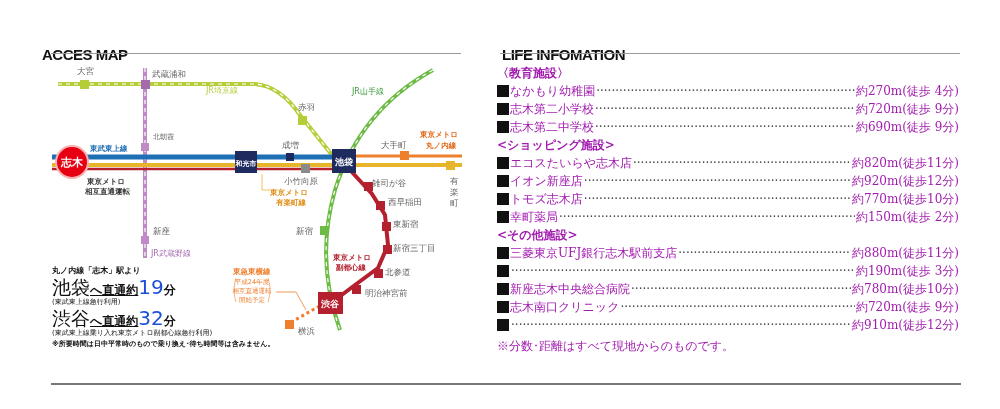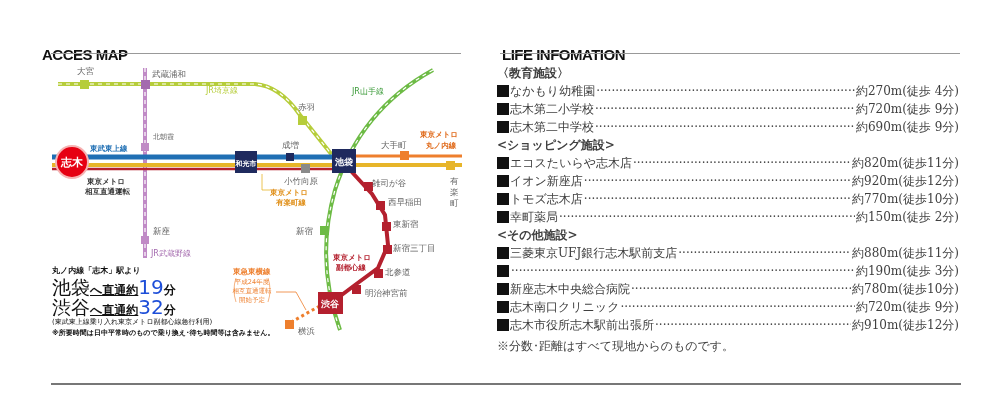--- a/index.html
+++ b/index.html
@@ -2,21 +2,21 @@
 <html><head>
 <meta charset="utf-8">
 <style>
   * { margin: 0; padding: 0; box-sizing: border-box; }
   body { width: 1000px; height: 409px; background: #ffffff; position: relative; overflow: hidden; font-family: "DejaVu Sans", sans-serif; color: #222; }
   .section-title { position: absolute; font-family: "Liberation Sans", sans-serif; font-weight: bold; font-size: 15px; letter-spacing: -0.5px; color: #111; margin-top: 24px; }
   .rule { position: absolute; height: 1px; background: #999; }
   .rule.bottom { height: 2px; background: #777; }
   #map { position: absolute; left: 0; top: 0; }
   .map-label { font-family: "DejaVu Sans", sans-serif; }
-  .info { position: absolute; left: 497px; top: 64px; width: 462px; font-family: "DejaVu Serif", serif; font-size: 12px; color: #404040; }
+  .info { position: absolute; left: 497px; top: 64px; width: 462px; font-family: "DejaVu Serif", serif; font-size: 12px; color: #a21caf; }
   .info .cat { font-weight: bold; height: 18px; line-height: 18px; }
   .info .row { display: flex; height: 18px; line-height: 18px; align-items: flex-start; }
   .info .row .sq { width: 12px; height: 12px; background: #111; display: inline-block; margin-right: 1px; flex: none; align-self: center; }
   .info .row .name { flex: none; white-space: nowrap; }
   .info .row .dots { flex: 1; overflow: hidden; white-space: nowrap; color: #444; letter-spacing: 0px; margin: 0 1px; }
   .info .row .dots::before { content: "··································································································································"; }
   .info .row .dist { flex: none; white-space: nowrap; }
   .info .note { height: 20px; line-height: 20px; margin-top: 2px; }
   .access-text { position: absolute; left: 52px; top: 265px; font-family: "DejaVu Sans", sans-serif; color: #111; }
   .access-text .from { font-size: 8px; font-weight: bold; height: 12px; }
@@ -142,20 +142,21 @@
   </g>
   <path d="M236 278 Q232 290 236 302" fill="none" stroke="#ee7f2d" stroke-width="0.6"></path>
   <path d="M268 278 Q272 290 268 302" fill="none" stroke="#ee7f2d" stroke-width="0.6"></path>
 </svg>
 
 <div class="access-text">
   <div class="from">丸ノ内線「志木」駅より</div>
   <div class="big">
     <span>池袋</span><span class="mid">へ直通約</span><span class="num">19</span><span class="unit">分</span>
   </div>
+  <div class="sub">(東武東上線急行利用)</div>
   <div class="big">
     <span>渋谷</span><span class="mid">へ直通約</span><span class="num">32</span><span class="unit">分</span>
   </div>
   <div class="sub">(東武東上線乗り入れ東京メトロ副都心線急行利用)</div>
   <div class="foot">※所要時間は日中平常時のもので乗り換え･待ち時間等は含みません。</div>
 </div>
 
 <div class="info">
   <div class="cat">〈教育施設〉</div>
   <div class="row">
@@ -222,21 +223,20 @@
       <span class="dist">約780m(徒歩10分)</span>
     </div>
   <div class="row">
       <span class="sq"></span>
       <span class="name">志木南口クリニック</span>
       <span class="dots"></span>
       <span class="dist">約720m(徒歩 9分)</span>
     </div>
   <div class="row">
       <span class="sq"></span>
-      <span class="name">志木市役所志木駅前出張所</span>
       <span class="dots"></span>
       <span class="dist">約910m(徒歩12分)</span>
     </div>
 
   <div class="note">※分数･距離はすべて現地からのものです。</div>
 </div>
 
 <div class="rule bottom" style="left:51px; top:383px; width:910px;"></div>
 
 </body></html>

